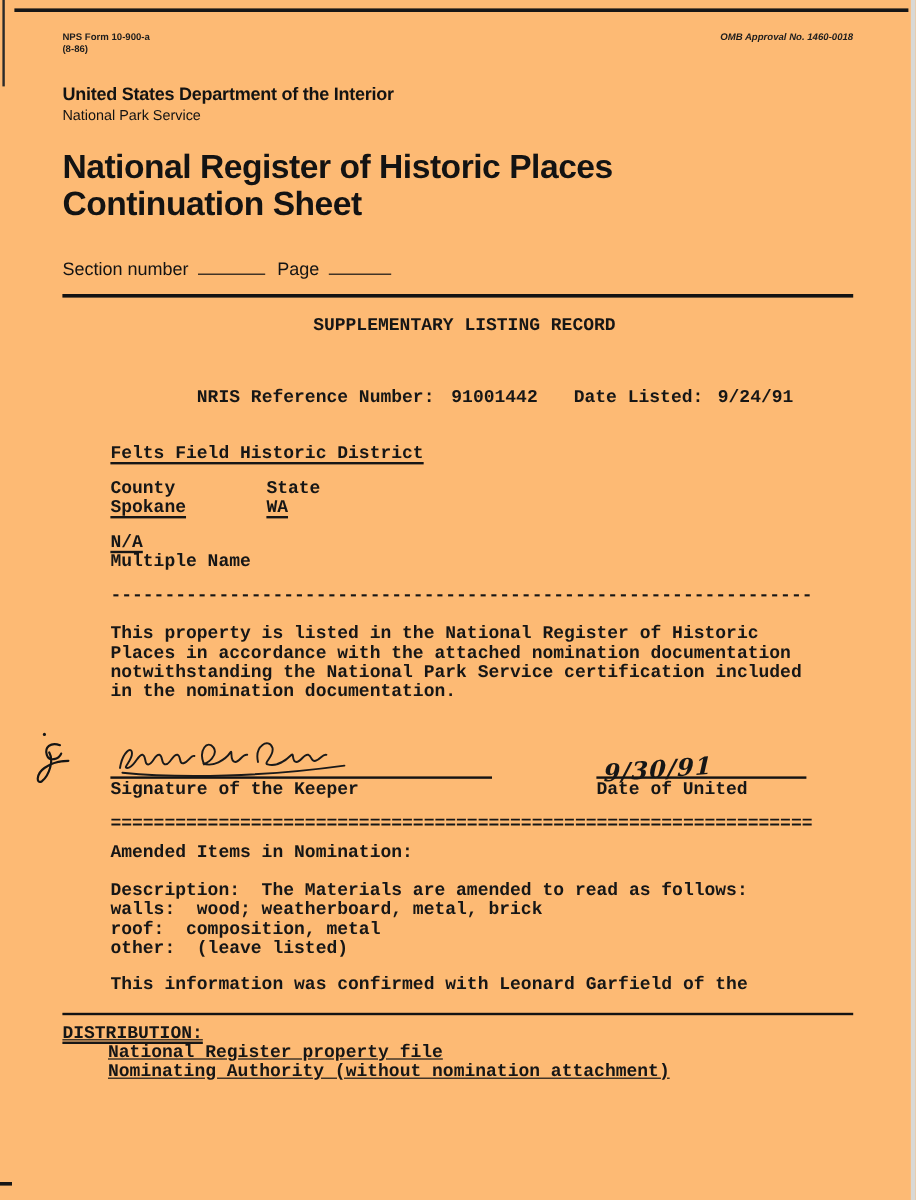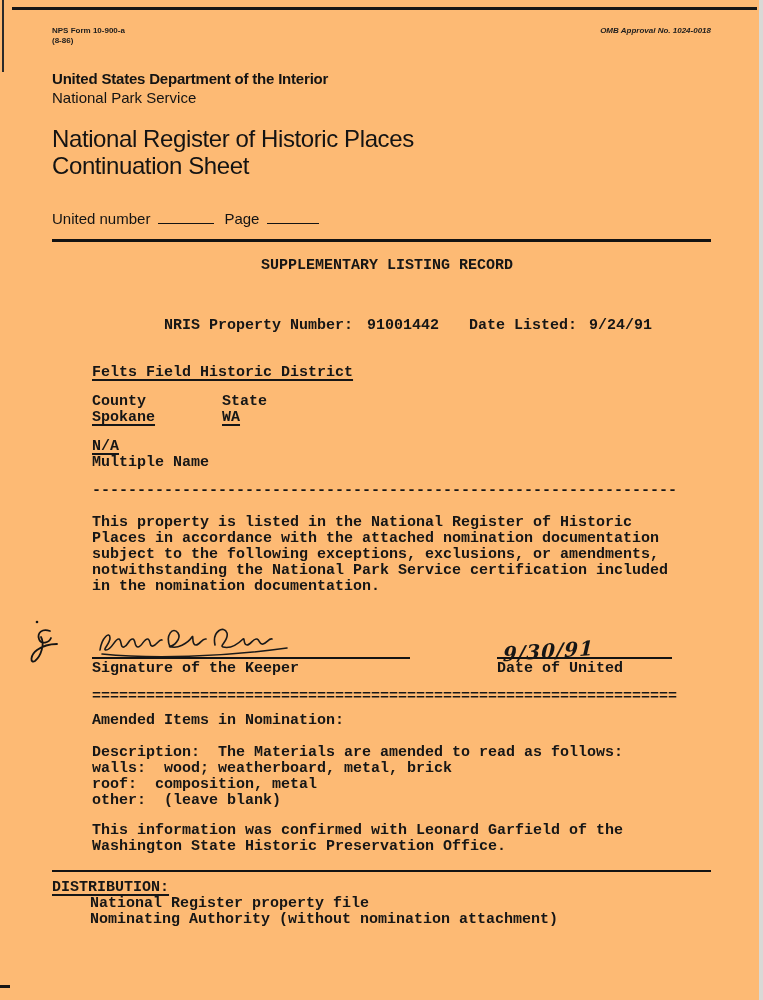--- a/index.html
+++ b/index.html
@@ -14,23 +14,23 @@
   .scan-left { position:absolute; top:0; left:2px; width:2px; height:72px; background:#2a2a2a; }
   .scan-bl { position:absolute; left:0; bottom:12px; width:10px; height:3px; background:#161616; }
 
   .content { position:relative; padding:26px 48px 0 52px; }
 
   .form-meta { display:flex; justify-content:space-between; align-items:flex-start;
     font-size:8px; font-weight:bold; line-height:1.25; color:#1d1d1d; }
   .form-meta .omb { font-style:italic; font-weight:bold; }
 
   .dept { margin-top:24px; font-weight:bold; font-size:15px; letter-spacing:-0.2px; }
-  .agency { margin-top:2px; font-size:15px; }
+  .agency { margin-top:2px; font-size:12px; }
 
-  .doc-title { margin-top:20px; font-weight:normal; font-size:24px; line-height:1.12; letter-spacing:-0.4px; }
+  .doc-title { margin-top:20px; font-weight:bold; font-size:28px; line-height:1.12; letter-spacing:-0.4px; }
 
   .section-row { margin-top:30px; font-size:15px; }
   .blank { display:inline-block; width:56px; height:13px; border-bottom:1.6px solid #131313; margin:0 10px 0 8px; }
   .blank.pg { width:52px; }
 
   .rule-thick { margin-top:12px; height:3px; background:#131313; }
 
   
   .mono { font-family:"Liberation Mono","DejaVu Sans Mono",monospace; font-weight:bold;
     font-size:15px; line-height:16px; color:#161616; }
@@ -63,60 +63,60 @@
 
   .sig-labels { display:flex; margin-top:2px; }
   .sig-labels .sl1 { display:inline-block; width:405px; }
 
   .dbl { margin-top:13px; line-height:14px; }
   .amend-head { margin-top:9px; }
   .amend-lines { margin-top:16px; }
   .confirm { margin-top:14px; }
 
   .rule-thin { margin-top:15px; height:2px; background:#131313; }
-  .dist { margin-top:8px; }
+  .dist { margin-top:8px;text-decoration:underline; }
   .dist .item { padding-left:38px; }
 </style>
 </head>
 <body>
 
 <div class="page">
   <div class="scan-top"></div>
   <div class="scan-left"></div>
   <div class="scan-bl"></div>
 
   <div class="content">
 
     <div class="form-meta">
       <div class="left">
         <div>NPS Form 10-900-a</div>
         <div>(8-86)</div>
       </div>
-      <div class="omb">OMB Approval No. 1024-0018</div>
+      <div class="omb">OMB Approval No. 1460-0018</div>
     </div>
 
     <div class="dept">United States Department of the Interior</div>
     <div class="agency">National Park Service</div>
 
     <div class="doc-title">
       <div>National Register of Historic Places</div>
       <div>Continuation Sheet</div>
     </div>
 
     <div class="section-row">
-      <span>United number</span><span class="blank"></span><span>Page</span><span class="blank pg"></span>
+      <span>Section number</span><span class="blank"></span><span>Page</span><span class="blank pg"></span>
     </div>
 
     <div class="rule-thick"></div>
 
     <div class="body mono">
       <div class="mline center" style="margin-top:16px;">SUPPLEMENTARY LISTING RECORD</div>
 
       <div class="mline nris-row">
-        <span>NRIS Property Number:</span><span class="v1">91001442</span><span class="l2">Date Listed:</span><span class="v2">9/24/91</span>
+        <span>NRIS Reference Number:</span><span class="v1">91001442</span><span class="l2">Date Listed:</span><span class="v2">9/24/91</span>
       </div>
 
       <div class="pair" style="margin-top:15px;">
         <div class="mline val"><span class="ul">Felts Field Historic District</span></div>
       </div>
 
       <div class="pair">
         <div class="mline"><span class="colw">County</span><span>State</span></div>
         <div class="mline val"><span class="colw"><span class="ul">Spokane</span></span><span class="ul">WA</span></div>
       </div>
@@ -124,21 +124,20 @@
       <div class="pair">
         <div class="mline val"><span class="ul">N/A</span></div>
         <div class="mline">Multiple Name</div>
       </div>
 
       <div class="mline divider">-----------------------------------------------------------------</div>
 
       <div class="cert">
         <div class="mline">This property is listed in the National Register of Historic</div>
         <div class="mline">Places in accordance with the attached nomination documentation</div>
-        <div class="mline">subject to the following exceptions, exclusions, or amendments,</div>
         <div class="mline">notwithstanding the National Park Service certification included</div>
         <div class="mline">in the nomination documentation.</div>
       </div>
 
       <div class="sig-row">
         <div class="margin-note">
           <svg width="34" height="50" viewBox="0 0 34 50">
             <g fill="none" stroke="#141414" stroke-width="1.8" stroke-linecap="round">
               <circle cx="11" cy="5" r="1.3" fill="#141414" stroke="none"></circle>
               <path d="M24,14 C16,11 11,16 13,22 C15,28 23,26 25,21"></path>
@@ -167,26 +166,25 @@
       </div>
 
       <div class="mline dbl">=================================================================</div>
 
       <div class="mline amend-head">Amended Items in Nomination:</div>
 
       <div class="amend-lines">
         <div class="mline">Description:  The Materials are amended to read as follows:</div>
         <div class="mline">walls:  wood; weatherboard, metal, brick</div>
         <div class="mline">roof:  composition, metal</div>
-        <div class="mline">other:  (leave blank)</div>
+        <div class="mline">other:  (leave listed)</div>
       </div>
 
       <div class="confirm">
         <div class="mline">This information was confirmed with Leonard Garfield of the</div>
-        <div class="mline">Washington State Historic Preservation Office.</div>
       </div>
     </div>
 
     <div class="rule-thin"></div>
 
     <div class="dist mono">
       <div class="mline"><span class="ul">DISTRIBUTION:</span></div>
       <div class="mline item">National Register property file</div>
       <div class="mline item">Nominating Authority (without nomination attachment)</div>
     </div>

